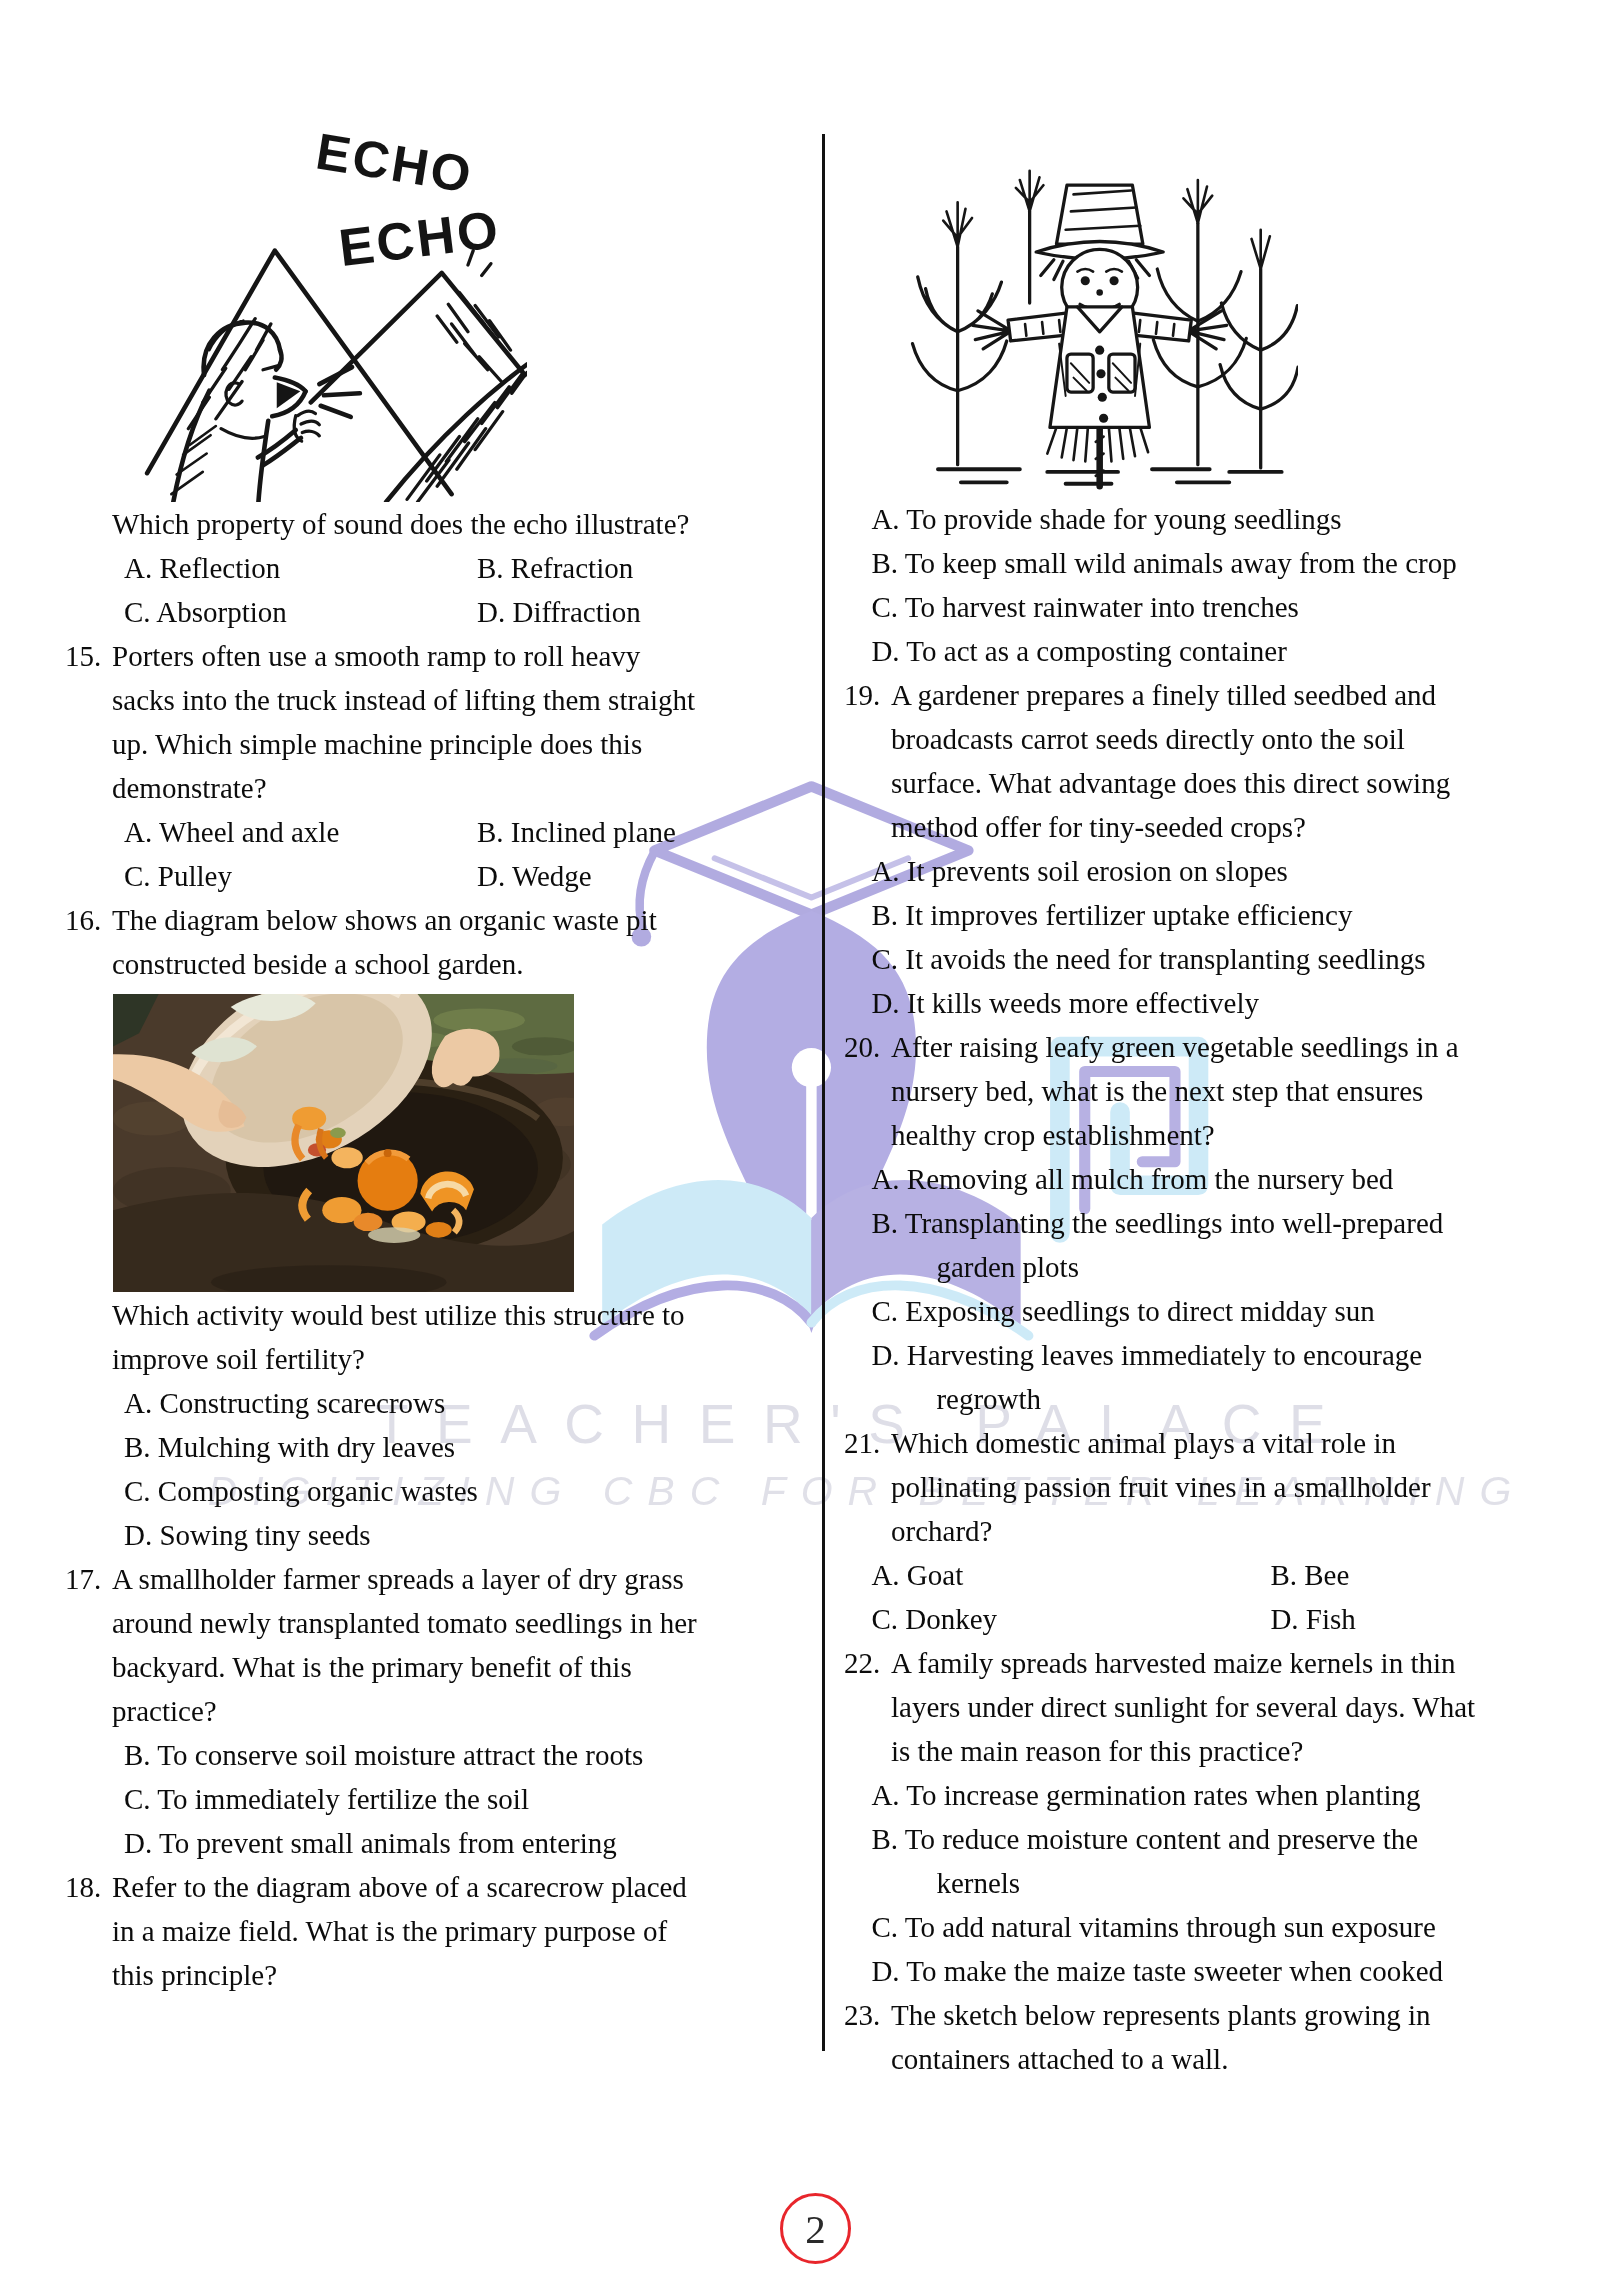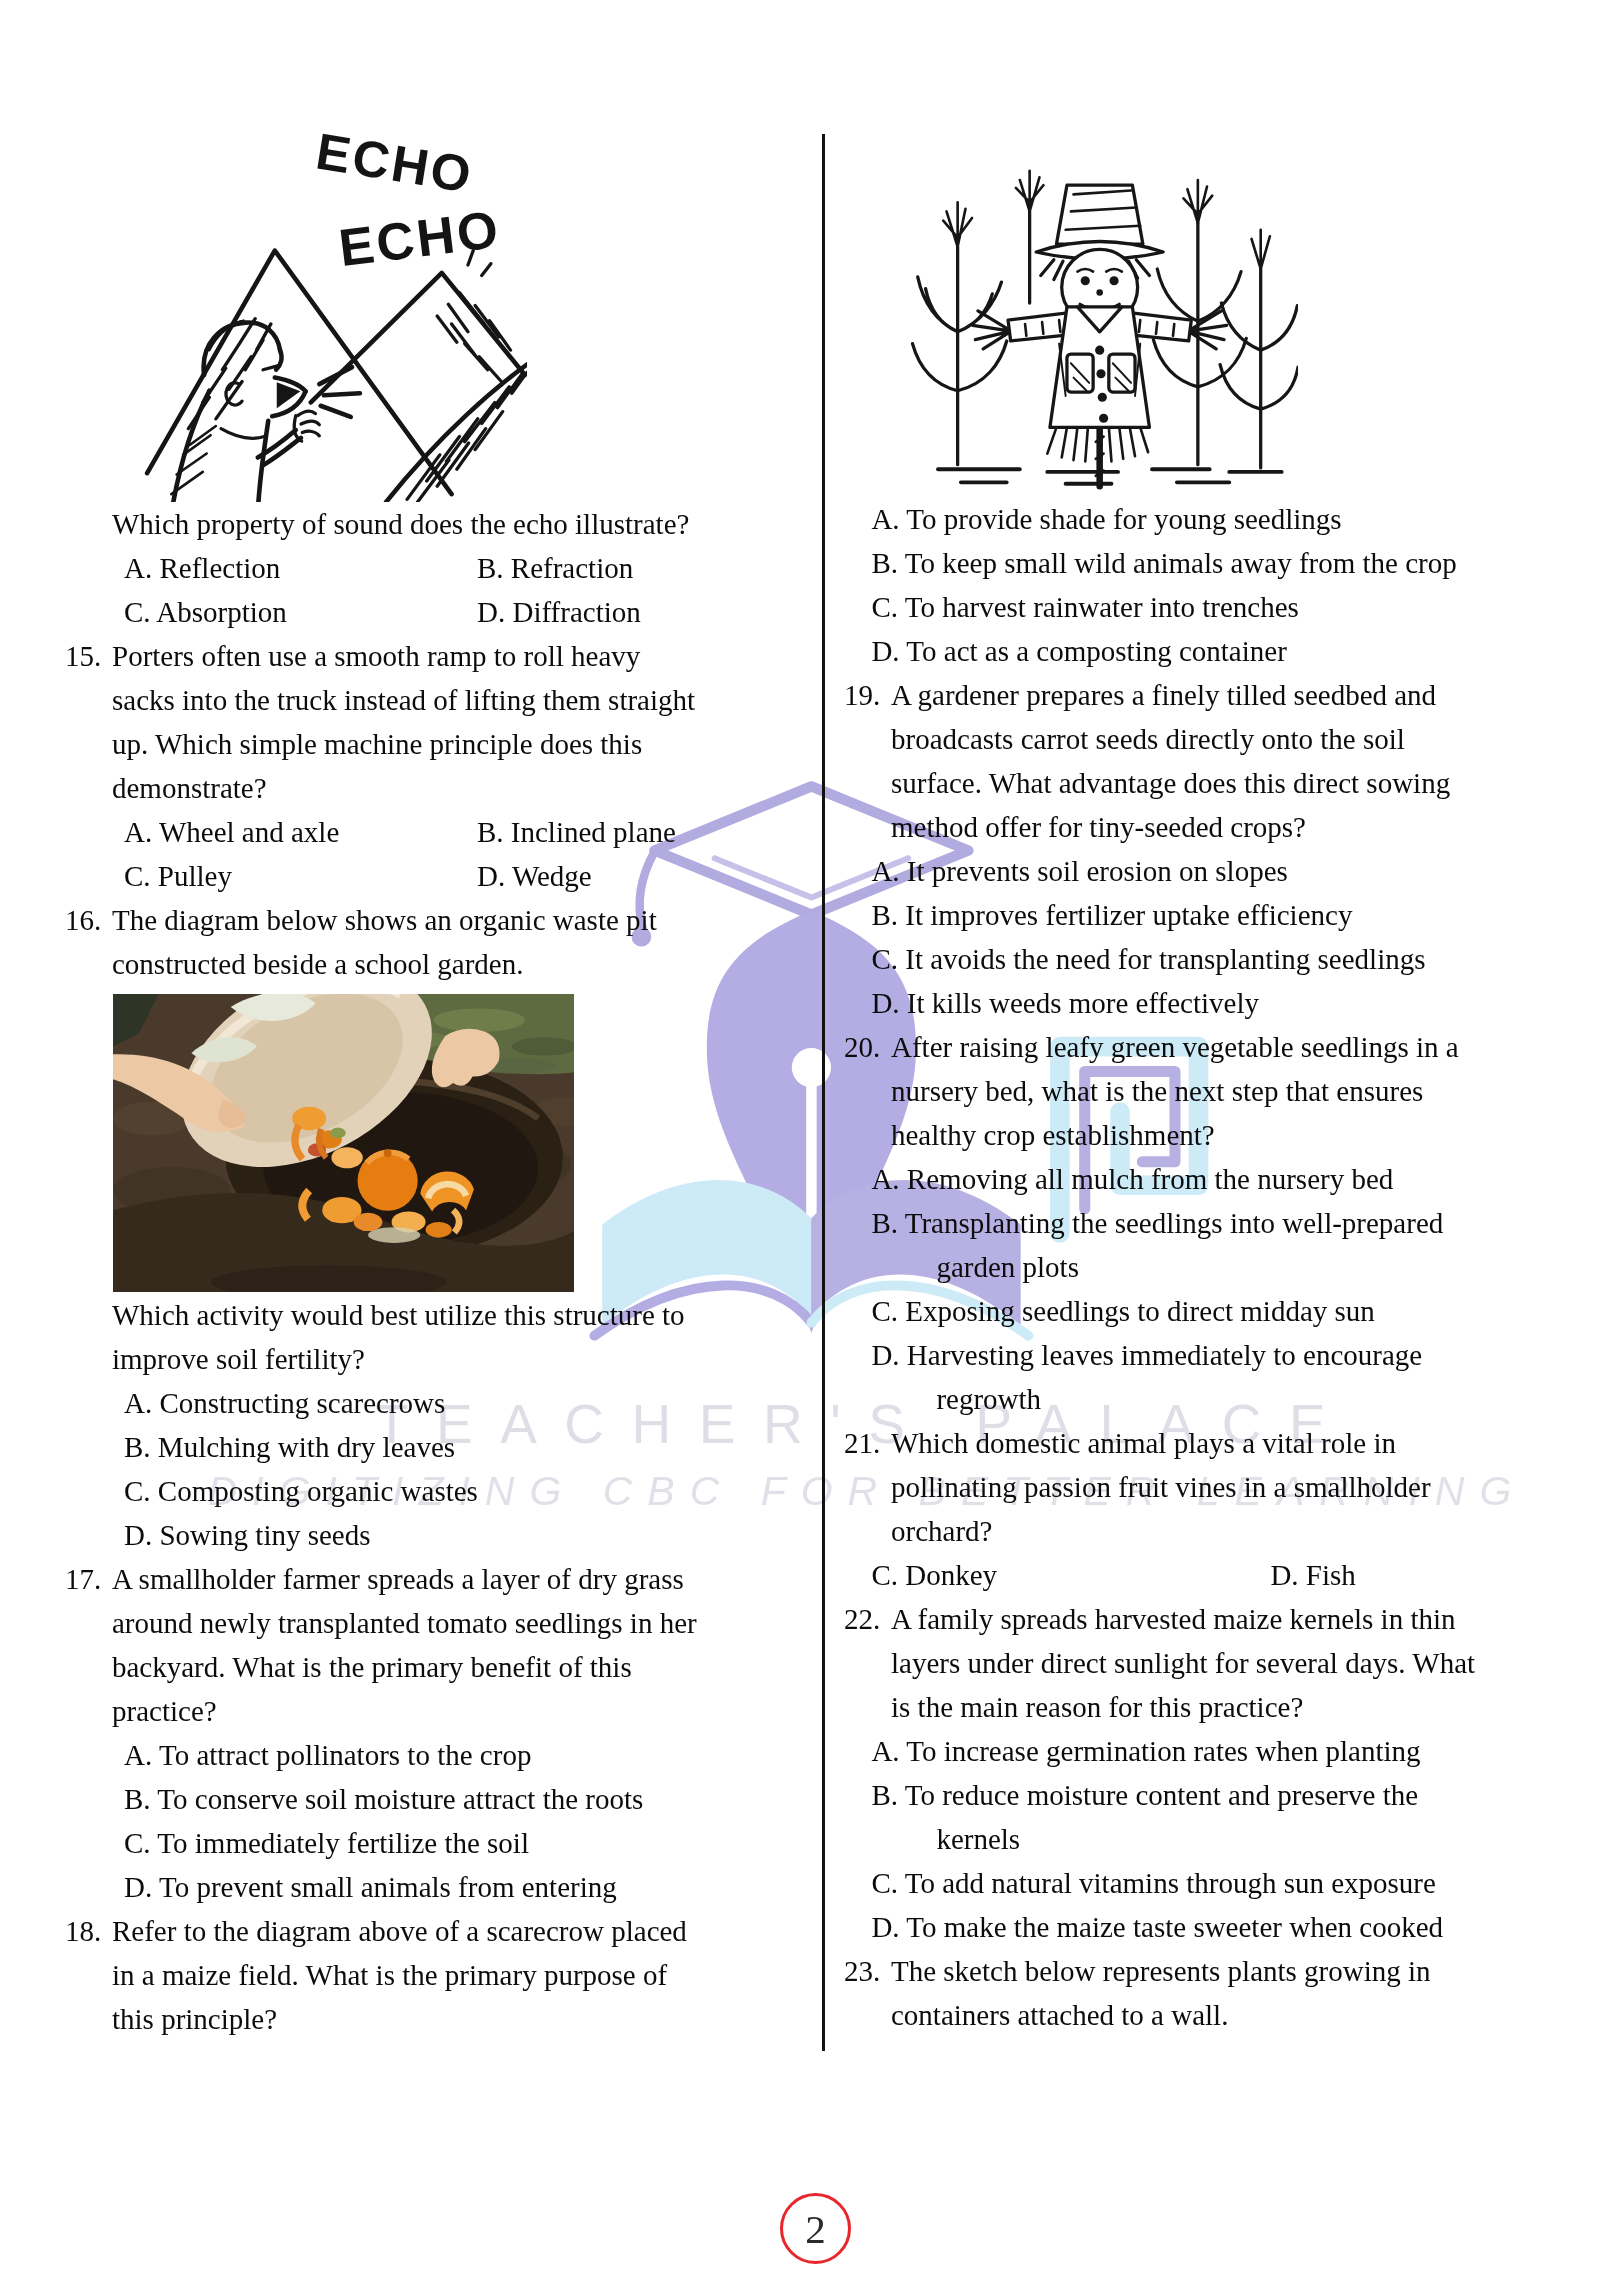--- a/index.html
+++ b/index.html
@@ -263,23 +263,20 @@
         </div>
       </div>
       <div class="q">
         <span class="qnum">17.</span>
         <div class="stem-line">A smallholder farmer spreads a layer of dry grass</div>
         <div class="stem-line">around newly transplanted tomato seedlings in her</div>
         <div class="stem-line">backyard. What is the primary benefit of this</div>
         <div class="stem-line">practice?</div>
         <div class="opts">
           <div class="opt">
-            <div class="opt-line"><span class="opt-label">A.</span> <span class="opt-text">To attract pollinators to the crop</span></div>
-          </div>
-          <div class="opt">
             <div class="opt-line"><span class="opt-label">B.</span> <span class="opt-text">To conserve soil moisture attract the roots</span></div>
           </div>
           <div class="opt">
             <div class="opt-line"><span class="opt-label">C.</span> <span class="opt-text">To immediately fertilize the soil</span></div>
           </div>
           <div class="opt">
             <div class="opt-line"><span class="opt-label">D.</span> <span class="opt-text">To prevent small animals from entering</span></div>
           </div>
         </div>
       </div>
@@ -417,20 +414,28 @@
         </div>
       </div>
       <div class="q">
         <span class="qnum">21.</span>
         <div class="stem-line">Which domestic animal plays a vital role in</div>
         <div class="stem-line">pollinating passion fruit vines in a smallholder</div>
         <div class="stem-line">orchard?</div>
         <div class="opts">
           <div class="opt-row">
             <div class="opt">
+              <div class="opt-line"><span class="opt-label">A.</span> <span class="opt-text">Goat</span></div>
+            </div>
+            <div class="opt">
+              <div class="opt-line"><span class="opt-label">B.</span> <span class="opt-text">Bee</span></div>
+            </div>
+          </div>
+          <div class="opt-row">
+            <div class="opt">
               <div class="opt-line"><span class="opt-label">C.</span> <span class="opt-text">Donkey</span></div>
             </div>
             <div class="opt">
               <div class="opt-line"><span class="opt-label">D.</span> <span class="opt-text">Fish</span></div>
             </div>
           </div>
         </div>
       </div>
       <div class="q">
         <span class="qnum">22.</span>

